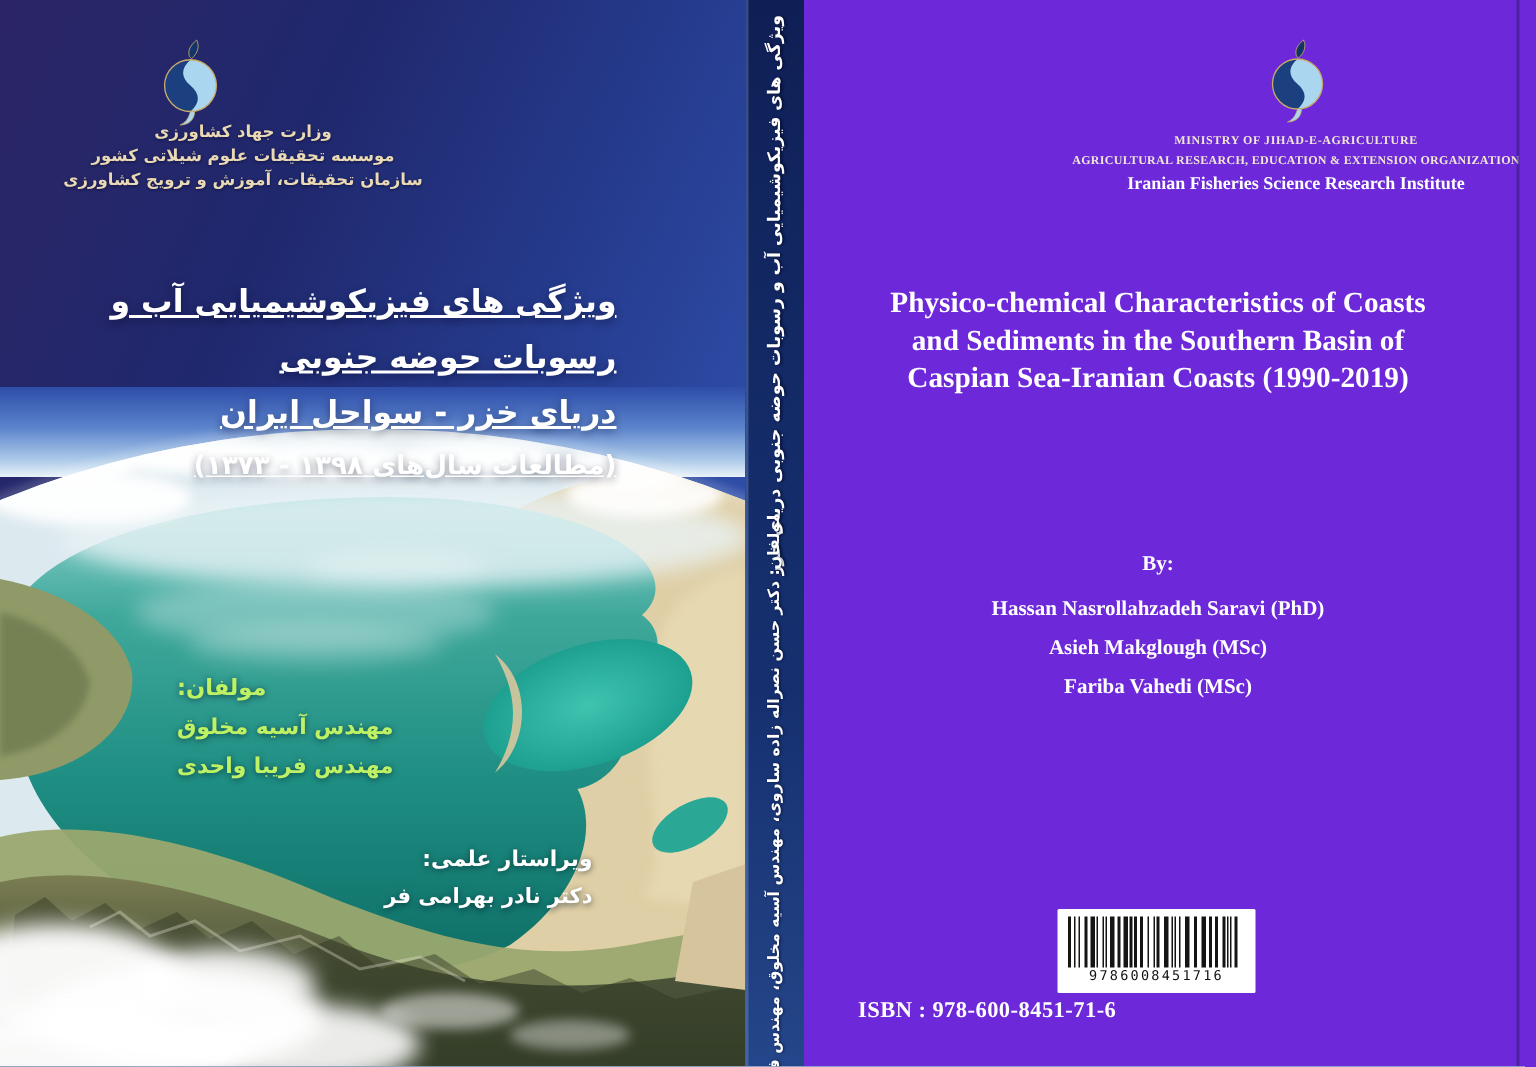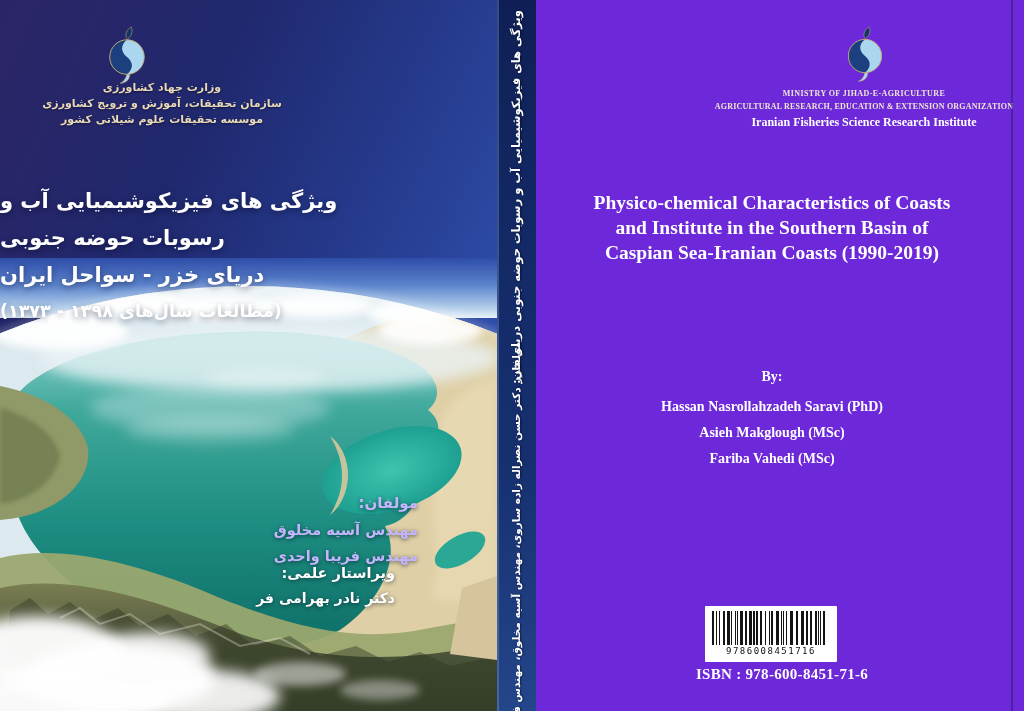--- a/index.html
+++ b/index.html
@@ -12,27 +12,27 @@
   .fa-sky{position:absolute;inset:0;
     background:linear-gradient(115deg,#2b2566 0%,#20286d 30%,#253a8c 55%,#2e4da8 78%,#3f63bd 100%);}
   .earth{position:absolute;left:0;top:258px;width:497px;height:453px;display:block;}
 
   .logo{position:absolute;display:block;}
   .logo-fa{left:106px;top:26px;width:42px;height:58px;}
   .fa-org{position:absolute;top:80px;left:0;width:256px;text-align:center;
     color:#e9d9b4;font-weight:bold;direction:rtl;margin-left:34px;}
   .fa-org-line{font-size:11px;line-height:16px;text-shadow:0 1px 2px rgba(0,0,30,.5);}
 
-  .fa-title{position:absolute;top:183px;left:0;width:411px;text-align:left;color:#fff;
-    font-weight:bold;direction:rtl;text-shadow:0 2px 6px rgba(0,0,30,.45);}
+  .fa-title{position:absolute;top:183px;left:0;width:411px;text-align:right;color:#fff;
+    font-weight:bold;direction:rtl;text-shadow:0 2px 6px rgba(0,0,30,.45);text-decoration:underline;}
   .fa-title .t1{font-size:21px;line-height:37px;}
   .fa-title .t2{font-size:17.5px;line-height:35px;}
 
-  .fa-authors{position:absolute;top:444px;left:118px;width:300px;text-align:right;color:#c4b5fd;
-    font-weight:bold;direction:rtl;text-shadow:0 1px 4px rgba(0,25,35,.65);margin-top:45px;}
+  .fa-authors{position:absolute;top:444px;left:118px;width:300px;text-align:left;color:#bef264;
+    font-weight:bold;direction:rtl;text-shadow:0 1px 4px rgba(0,25,35,.65);}
   .fa-authors .label{font-size:15px;line-height:28px;}
   .fa-authors .name{font-size:14.5px;line-height:26px;}
 
   .fa-editor{position:absolute;top:560px;left:95px;width:300px;text-align:right;color:#fff;
     font-weight:bold;direction:rtl;text-shadow:0 1px 4px rgba(0,25,35,.65);}
   .fa-editor .label{font-size:14.5px;line-height:26px;}
   .fa-editor .name{font-size:14px;line-height:25px;}
 
   
   .spine{position:absolute;left:497px;top:0;width:39px;height:711px;
@@ -60,21 +60,21 @@
   .en-by{position:absolute;top:326px;left:36px;width:400px;text-align:center;font-weight:bold;}
   .en-by .label{font-size:14px;line-height:22px;margin-bottom:6px;margin-top:40px;}
   .en-by .name{font-size:14px;line-height:26px;}
 
   .barcode-box{position:absolute;top:606px;left:169px;width:132px;height:56px;background:#fff;
     border-radius:1px;padding-top:5px;}
   .bars{margin:0 auto;width:118px;height:34px;display:flex;align-items:stretch;}
   .bars .bar{background:#141414;height:100%;flex:0 0 auto;}
   .bc-num{text-align:center;font-family:"DejaVu Sans Mono",monospace;font-size:9px;
     letter-spacing:1.5px;line-height:13px;color:#111;}
-  .isbn{position:absolute;top:666px;left:36px;width:420px;text-align:center;
+  .isbn{position:absolute;top:666px;left:36px;width:420px;
     font-size:15px;font-weight:bold;letter-spacing:.3px;}
 </style>
 </head>
 <body>
 
 <div class="book">
 
   <section class="front" lang="fa">
     <div class="fa-sky"></div>
 
@@ -173,22 +173,22 @@
     <svg class="logo logo-fa" viewBox="0 0 60 84">
       <path d="M36,1 C30,6 27,11 29,17 L31,19 C37,14 39,7 36,1 Z" fill="#123468" stroke="#cfae6a" stroke-width="0.8"></path>
       <circle cx="30" cy="45" r="25" fill="#abd6ef"></circle>
       <path d="M30,20 A25,25 0 0 0 30,70 C39.5,62 39.5,53 30,45 C20.5,37 20.5,28 30,20 Z" fill="#1c3f80"></path>
       <circle cx="30" cy="45" r="25" fill="none" stroke="#c9ab66" stroke-width="1.3"></circle>
       <path d="M30,70 C28,77 25,81 20,83 C28,83 34,78 34,70 Z" fill="#abd6ef" stroke="#c9ab66" stroke-width="0.8"></path>
     </svg>
 
     <div class="fa-org">
       <div class="fa-org-line">وزارت جهاد کشاورزی</div>
+      <div class="fa-org-line">موسسه تحقیقات علوم شیلاتی کشور</div>
       <div class="fa-org-line">سازمان تحقیقات، آموزش و ترویج کشاورزی</div>
-      <div class="fa-org-line">موسسه تحقیقات علوم شیلاتی کشور</div>
     </div>
 
     <div class="fa-title">
       <div class="t1">ویژگی های فیزیکوشیمیایی آب و رسوبات حوضه جنوبی</div>
       <div class="t1">دریای خزر - سواحل ایران</div>
       <div class="t2">(مطالعات سال‌های ۱۳۹۸ - ۱۳۷۳)</div>
     </div>
 
     <div class="fa-authors">
       <div class="label">مولفان:</div>
@@ -217,21 +217,21 @@
     </svg>
 
     <div class="en-org">
       <div class="m1">MINISTRY OF JIHAD-E-AGRICULTURE</div>
       <div class="m2">AGRICULTURAL RESEARCH, EDUCATION &amp; EXTENSION ORGANIZATION</div>
       <div class="m3">Iranian Fisheries Science Research Institute</div>
     </div>
 
     <div class="en-title">
       <div>Physico-chemical Characteristics of Coasts</div>
-      <div>and Institute in the Southern Basin of</div>
+      <div>and Sediments in the Southern Basin of</div>
       <div>Caspian Sea-Iranian Coasts (1990-2019)</div>
     </div>
 
     <div class="en-by">
       <div class="label">By:</div>
       <div class="name">Hassan Nasrollahzadeh Saravi (PhD)</div>
       <div class="name">Asieh Makglough (MSc)</div>
       <div class="name">Fariba Vahedi (MSc)</div>
     </div>
 

